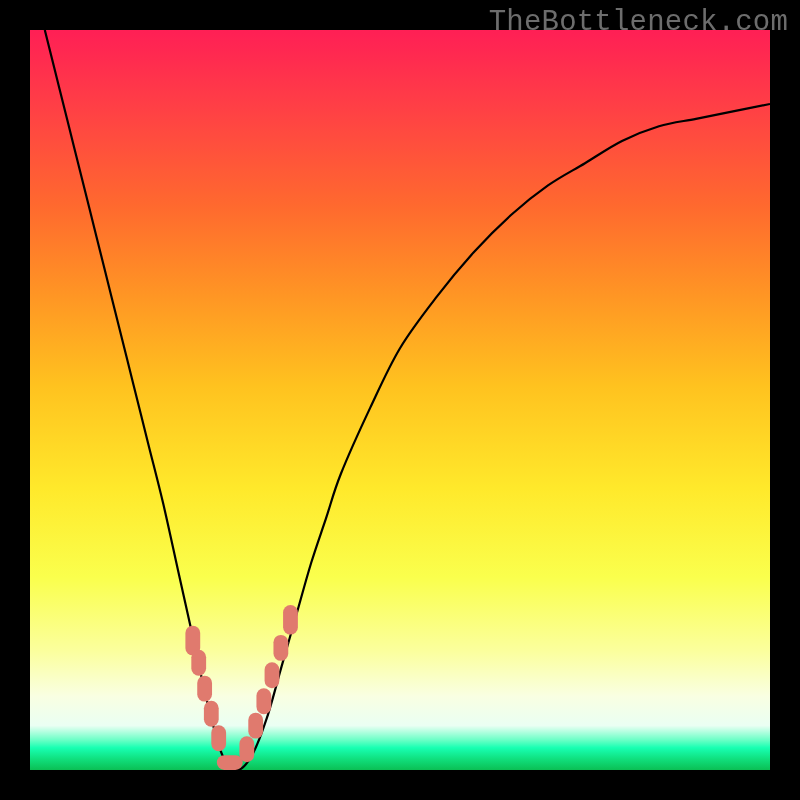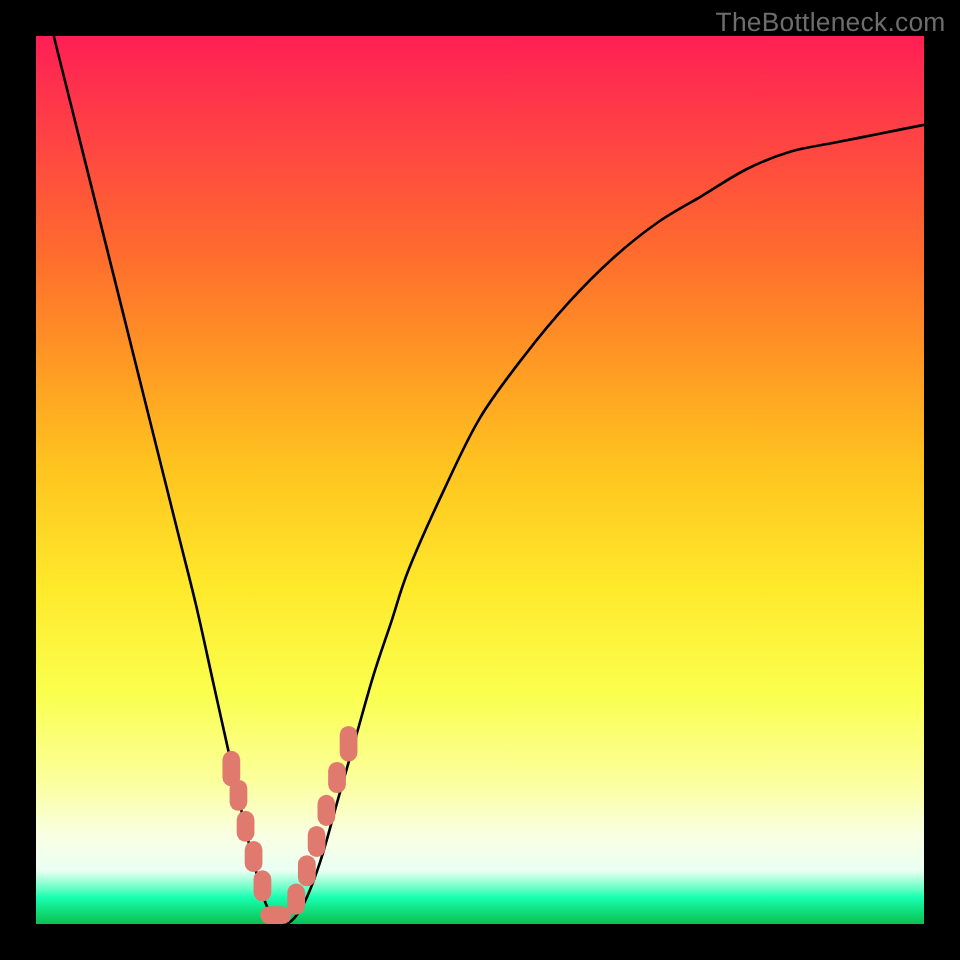--- a/index.html
+++ b/index.html
@@ -38,25 +38,26 @@
       #67ffc5 96%,
       #18ffb2 97%,
       #10e07e 98.5%,
       #0bbf54 100%
     );
   }
   .watermark {
     position: absolute;
     top: 6px;
     right: 12px;
-    font-size: 22px;
+    font-size: 29px;
     font-weight: 500;
     color: #6d6d6d;
     letter-spacing: 0.2px;
     user-select: none;
+    font-family: Liberation Mono, monospace;
   }
   svg.overlay {
     position: absolute;
     left: 0;
     top: 0;
     width: 740px;
     height: 740px;
   }
   .curve {
     fill: none;

